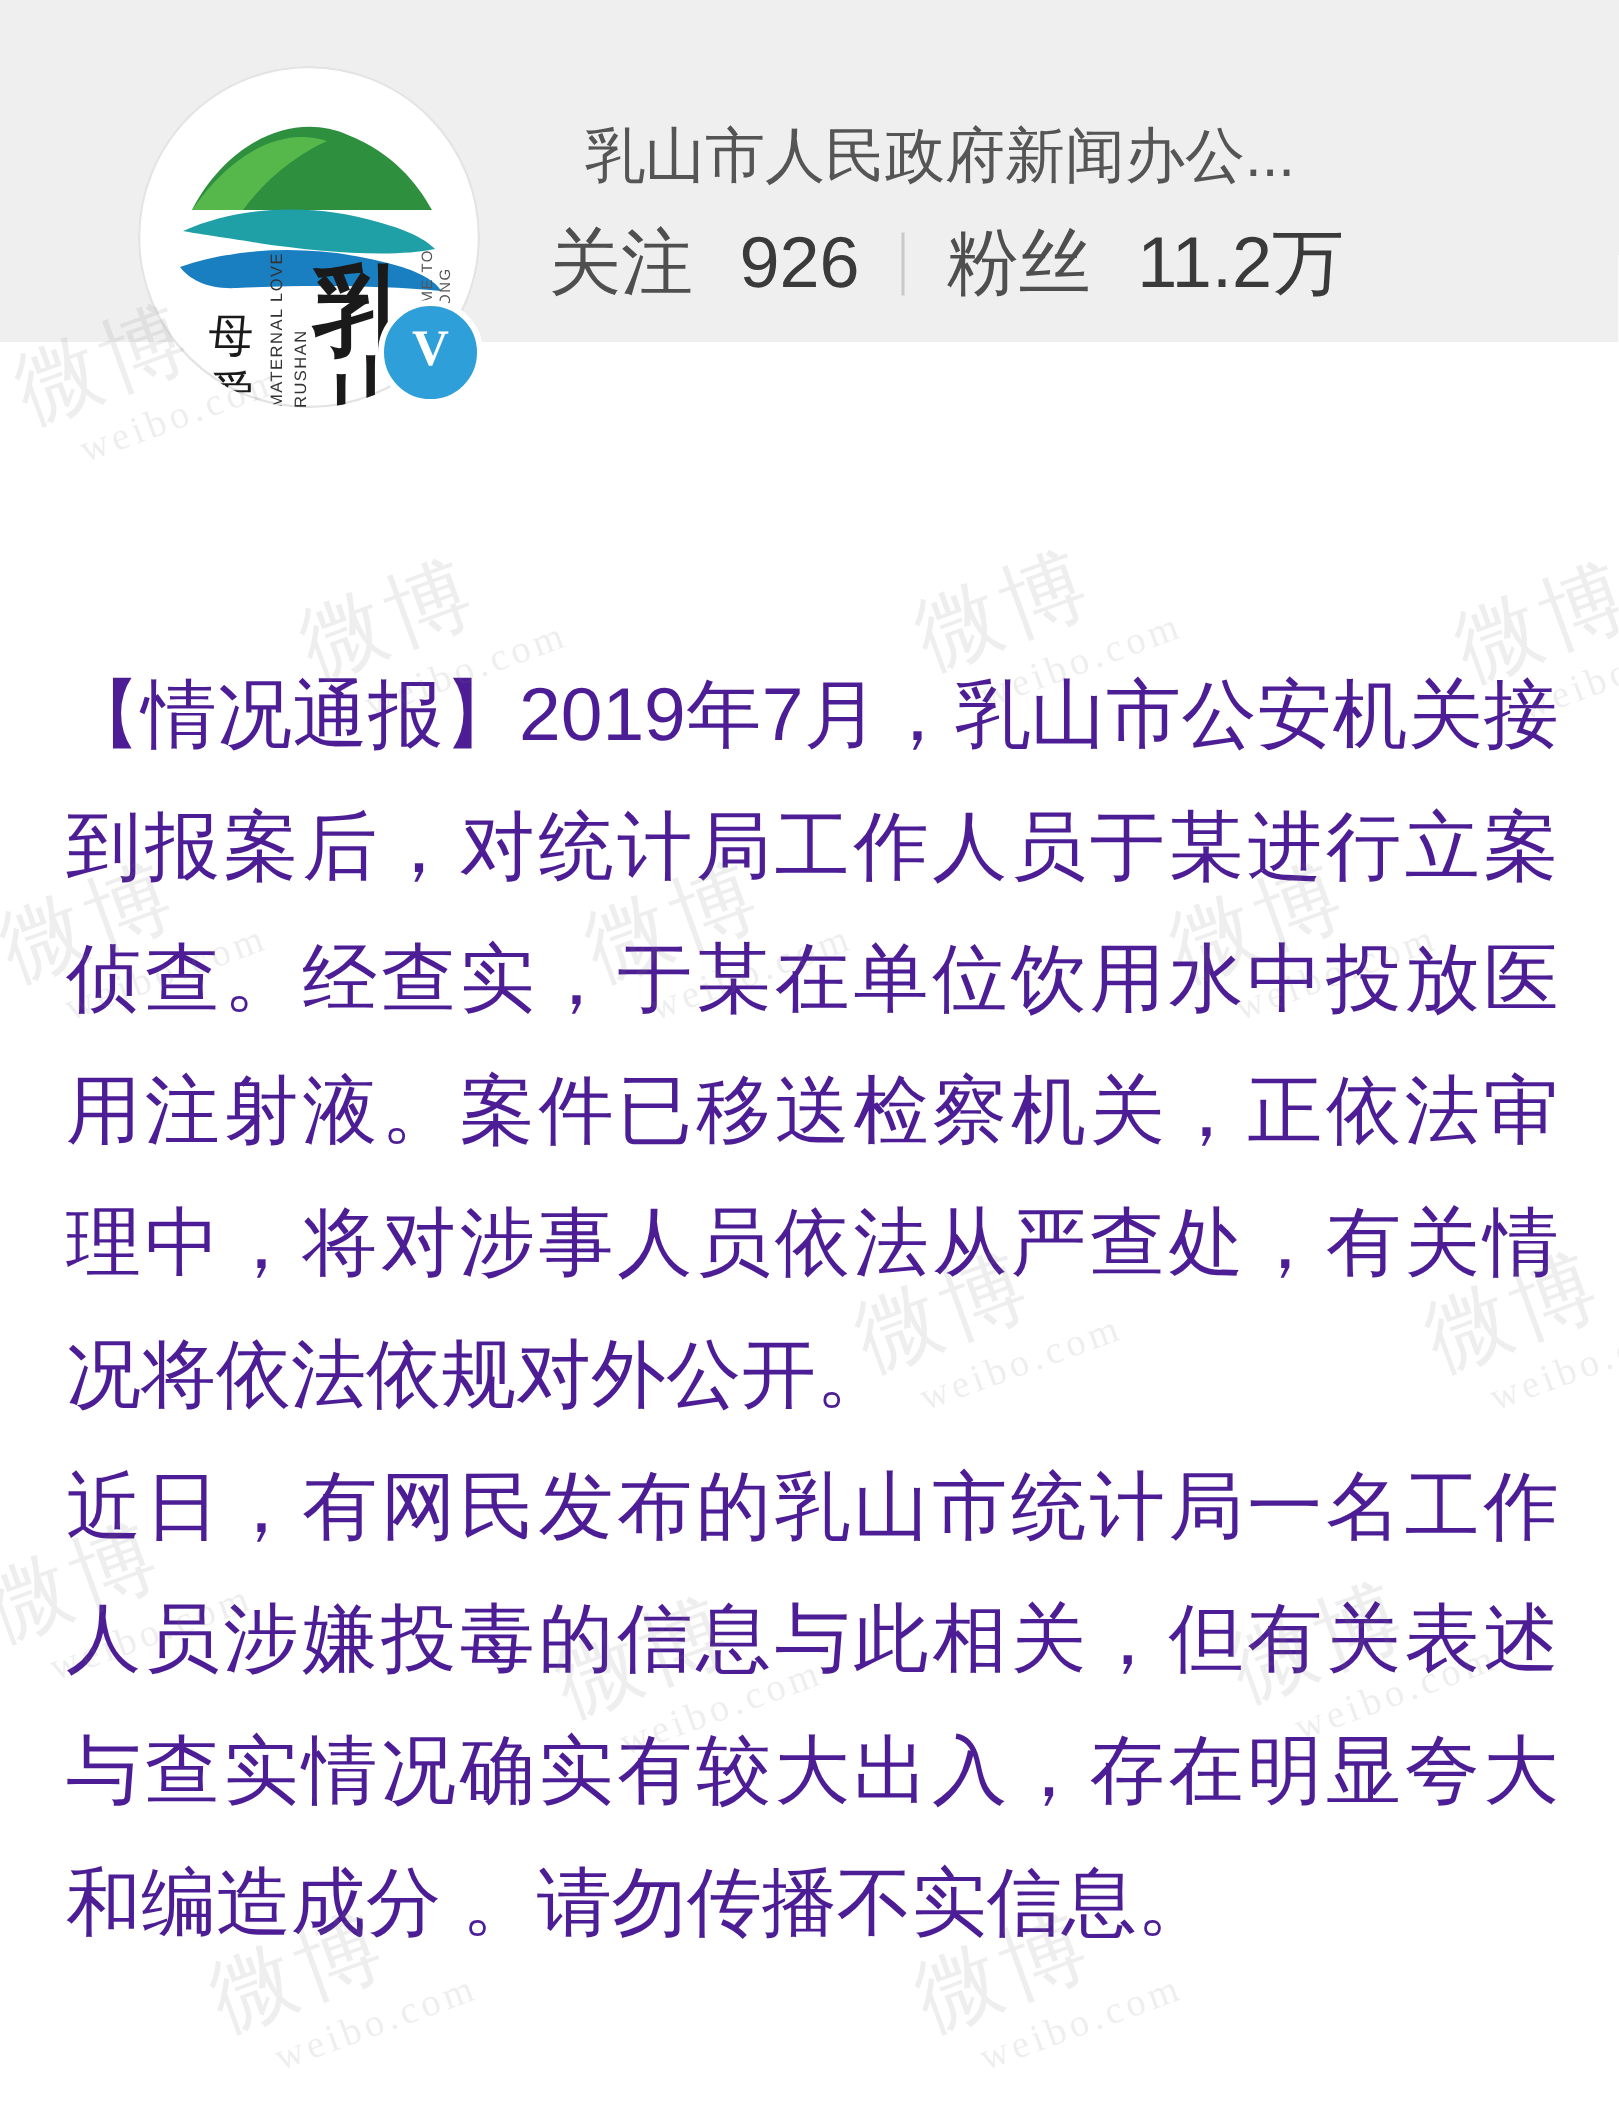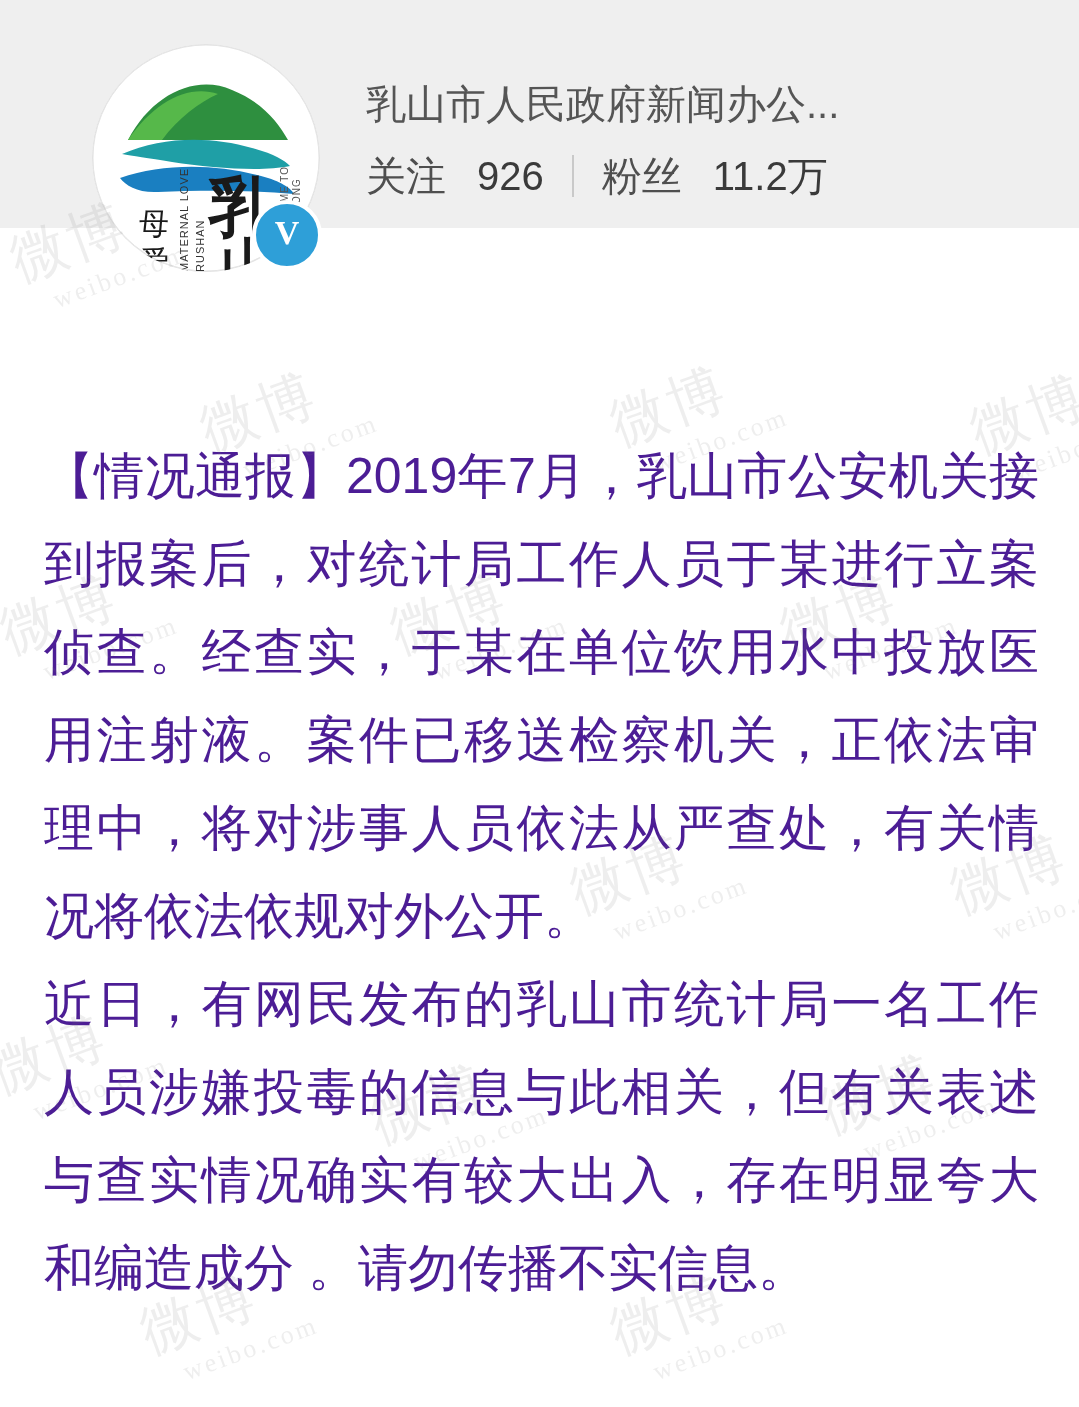--- a/index.html
+++ b/index.html
@@ -87,26 +87,27 @@
     line-height: 62px;
     white-space: nowrap;
   }
   .org-desc {
     margin-top: 18px;
     font-size: 40px;
     color: #555555;
     line-height: 56px;
     white-space: nowrap;
     overflow: hidden;
+    margin-left: 24px;
   }
   .stats {
     margin-top: 16px;
     display: flex;
     align-items: center;
-    font-size: 40px;
+    font-size: 48px;
     color: #4a4a4a;
     line-height: 56px;
     white-space: nowrap;
   }
   .stat-label { color: #4f4f4f; }
   .stat-value { margin-left: 31px; color: #3a3a3a; }
   .stat-sep {
     display: inline-block;
     width: 2px;
     height: 42px;

